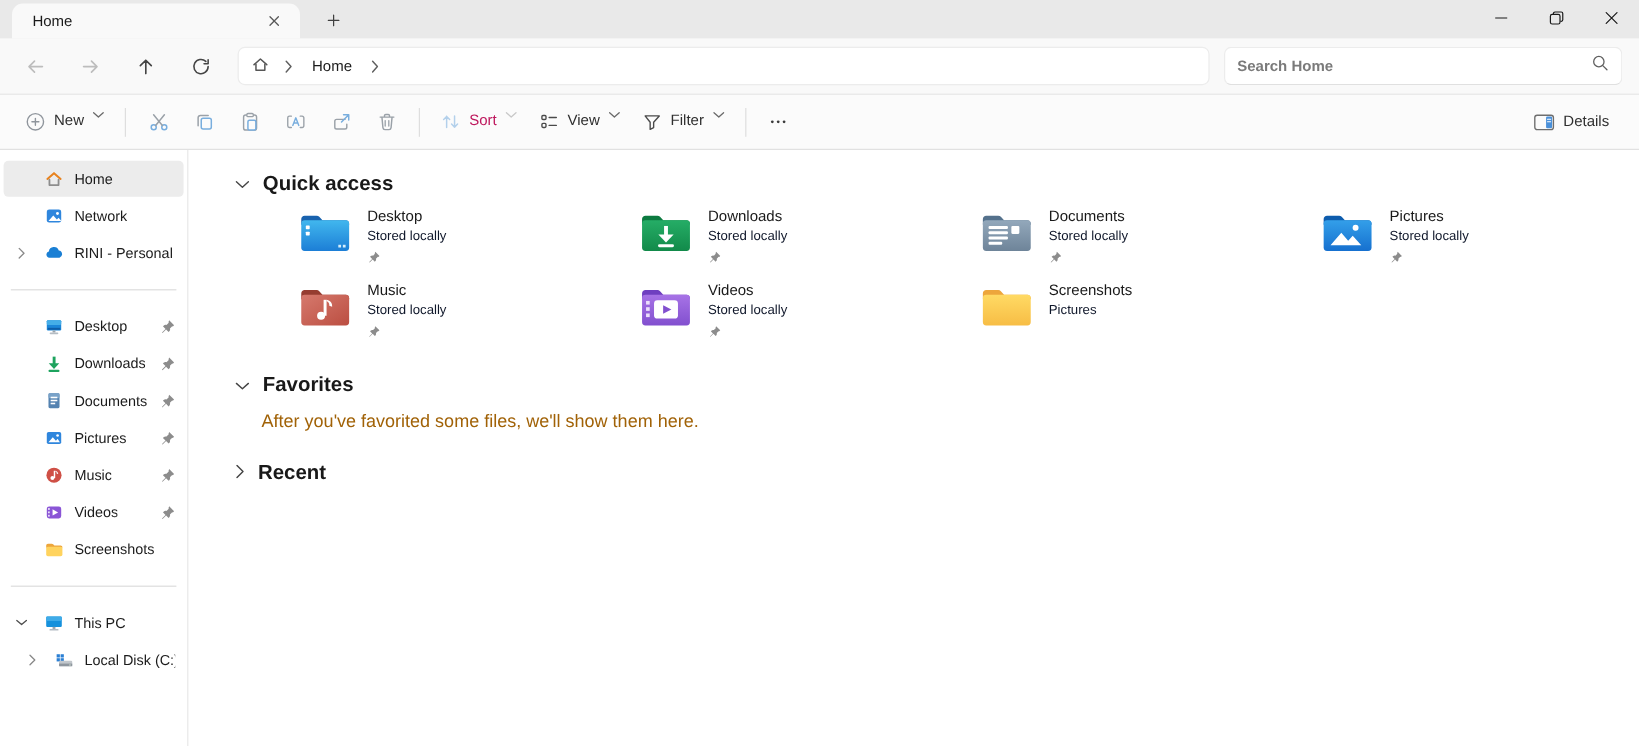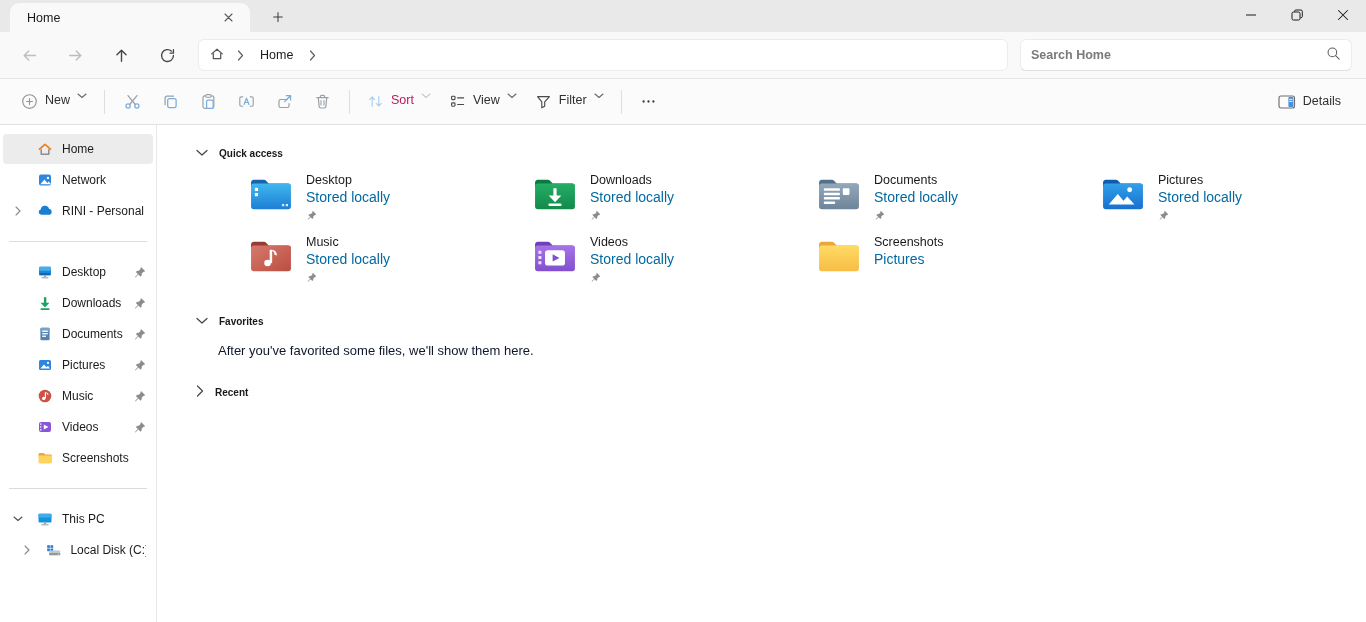--- a/index.html
+++ b/index.html
@@ -47,28 +47,28 @@
   .side-item.selected { background:#ececec; }
   .side-chev { width:16px; margin-left:7px; display:flex; justify-content:center; align-items:center; }
   .side-icon { width:16px; height:16px; margin-left:11px; display:flex; align-items:center; justify-content:center; flex-shrink:0; }
   .side-label { margin-left:9px; white-space:nowrap; overflow:hidden; }
   .side-pin { margin-left:auto; display:flex; align-items:center; }
   .side-divider { height:1px; background:#dcdcdc; margin:15px 9px; }
   .indent1 { margin-left:12px; }
 
   .content { flex:1; padding-top:16px; overflow:hidden; }
   .section-header { display:flex; align-items:center; height:24px; padding-left:39px; gap:11px;
-                    font-size:10px; font-weight:700; color:#191919; }
+                    font-size:17px; font-weight:700; color:#191919; }
   .qa-grid { margin:8px 0 0 91px; display:grid; grid-template-columns:repeat(4,284px); row-gap:12px; }
   .tile { display:flex; gap:12px; height:50px; align-items:flex-start; }
   .tile-icon { flex-shrink:0; margin-top:2px; }
   .tile-name { font-size:12.5px; color:#191919; line-height:15px; }
-  .tile-sub { font-size:14px; color:#0369a1; margin-top:2px; line-height:14px; }
+  .tile-sub { font-size:11px; color:#0f172a; margin-top:2px; line-height:14px; }
   .tile-pin { margin-top:3px; }
-  .fav-caption { padding-left:61px; margin-top:10px; font-size:13px; color:#0f172a; }
+  .fav-caption { padding-left:61px; margin-top:10px; font-size:15px; color:#a16207; }
   .mt24 { margin-top:24px; } .mt22 { margin-top:22px; }
 </style>
 </head>
 <body>
 
 <div class="titlebar">
   <div class="tab">
     <span class="tab-title">Home</span>
     <span class="tab-close">
       <svg width="13" height="13" viewBox="0 0 13 13">

